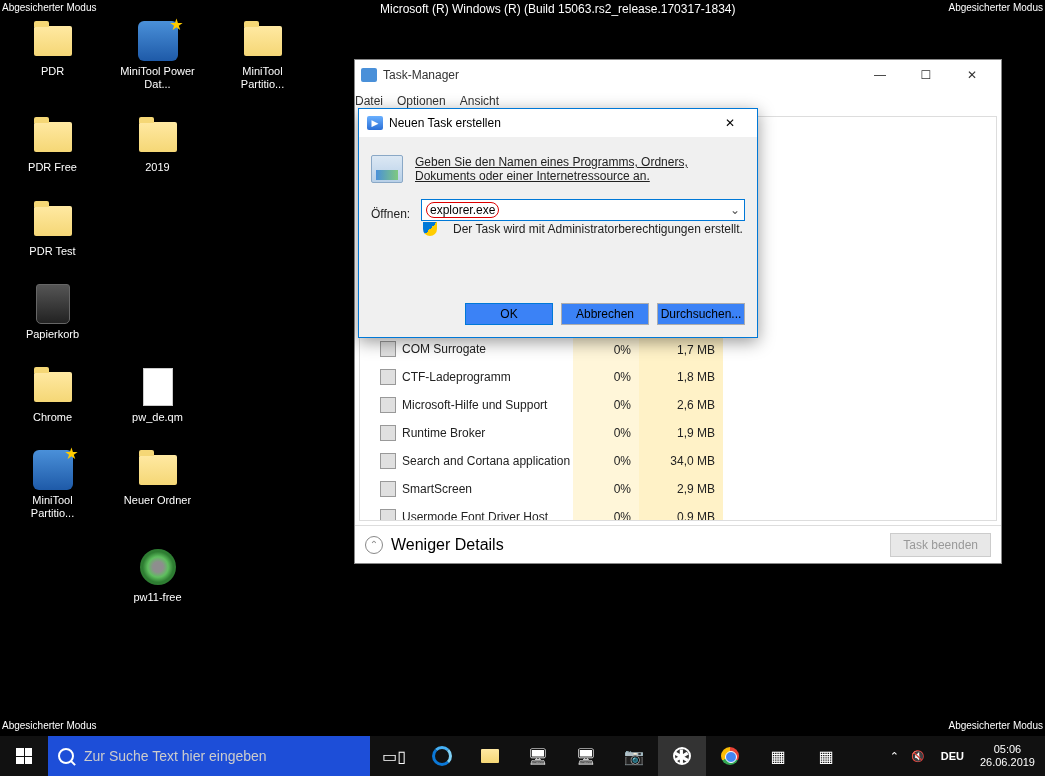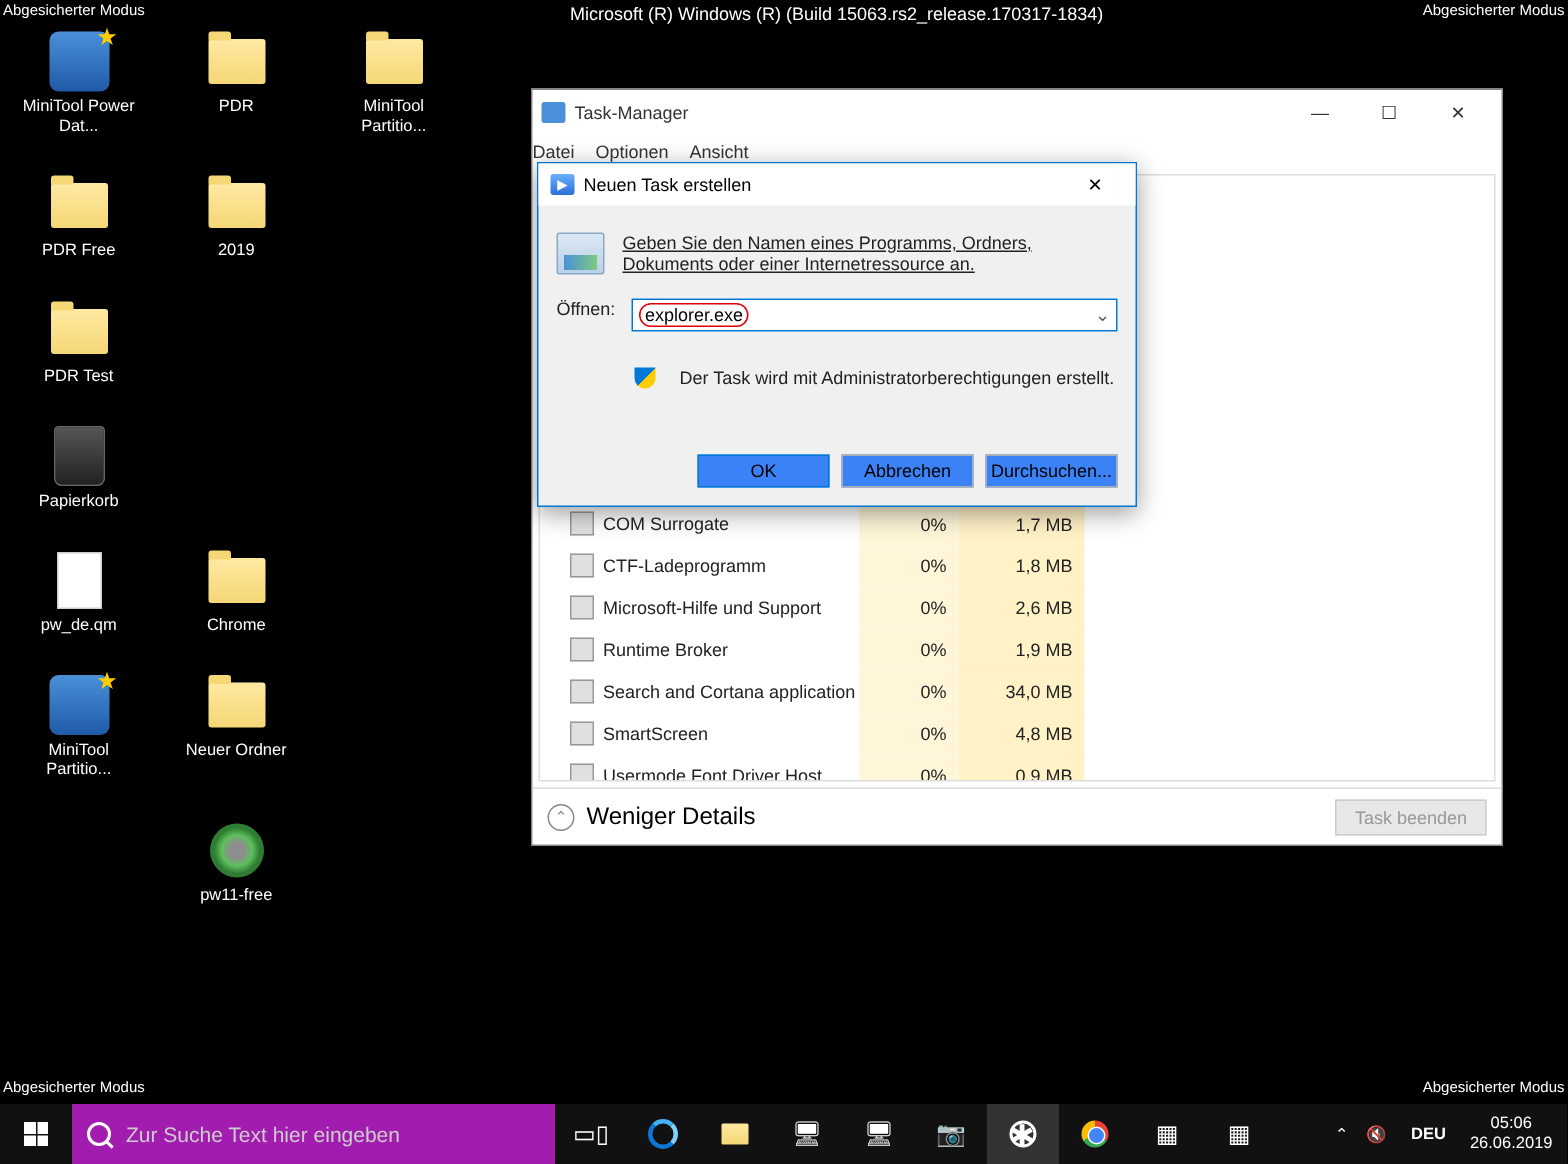--- a/index.html
+++ b/index.html
@@ -51,35 +51,35 @@
 
 .run-dlg { position:absolute; top:108px; left:358px; width:400px; height:230px; background:#f0f0f0; border:1px solid #0078d7; box-shadow:0 4px 16px rgba(0,0,0,.4); }
 .run-title { height:28px; background:white; display:flex; align-items:center; padding:0 8px; font-size:12px; }
 .run-title .ri { width:16px;height:14px;background:linear-gradient(#6ab0ff,#2a6fd6);margin-right:6px;border-radius:2px; display:inline-flex;align-items:center;justify-content:center;color:white;font-size:9px;}
 .run-title .sp { flex:1; }
 .run-title .x { width:38px;height:26px;display:flex;align-items:center;justify-content:center;cursor:pointer; }
 .run-body { padding:18px 12px 10px 12px; font-size:12px; color:#222; }
 .run-body .hdr { display:flex; gap:12px; margin-bottom:16px;text-decoration:underline; }
 .run-body .hdr .bigico { width:32px;height:28px;flex-shrink:0; background:linear-gradient(#dce8f4,#b8d0e8); border:1px solid #8aa8c6; border-radius:2px; position:relative;}
 .run-body .hdr .bigico::after{content:"";position:absolute;bottom:2px;left:4px;right:4px;height:10px;background:linear-gradient(90deg,#4a90d9,#7fc97f);}
-.run-body .open-row { display:flex; align-items:flex-start; gap:8px; margin-bottom:24px; }
+.run-body .open-row { display:flex; align-items:flex-end; gap:8px; margin-bottom:1px; }
 .run-body .open-row label { width:42px; }
 .run-body .combo { flex:1; height:22px; border:1px solid #0078d7; background:white; display:flex; align-items:center; padding:0 4px; font-size:12px; position:relative; }
 .run-body .combo .txt { border:1.5px solid #d00; border-radius:8px; padding:0 3px; color:#000;}
 .run-body .combo .ar { margin-left:auto; color:#555; }
 .run-body .admin-row { display:flex; align-items:center; gap:16px; padding-left:52px; }
 .run-body .admin-row .shield { width:14px;height:14px; background:linear-gradient(135deg,#0078d7 50%,#ffcc00 50%); border-radius:0 0 50% 50%;}
 .run-btns { position:absolute; bottom:12px; right:12px; display:flex; gap:8px; }
 .run-btns .b { width:88px; height:22px; font-size:12px; background:#3b82f6; border:1px solid #adadad; cursor:pointer; }
 .run-btns .b.ok { border:1.5px solid #0078d7; }
 
 
 .taskbar { position:absolute; bottom:0; left:0; right:0; height:40px; background:#111; display:flex; align-items:center; }
 .taskbar .start { width:48px; height:40px; display:flex;align-items:center;justify-content:center;color:white; cursor:pointer; }
-.taskbar .search { width:322px; height:40px; background:#a21caf; display:flex; align-items:center; padding:0 10px; gap:10px; }
+.taskbar .search { width:322px; height:40px; background:#1d4ed8; display:flex; align-items:center; padding:0 10px; gap:10px; }
 .taskbar .search .circ { width:16px;height:16px;border:2px solid #fff;border-radius:50%; position:relative;}
 .taskbar .search .circ::after{content:"";position:absolute;width:6px;height:2px;background:#fff;transform:rotate(45deg);bottom:-2px;right:-4px;}
 .taskbar .search .ph { color:#ccc; font-size:14px; }
 .taskbar .tray-icons { display:flex; height:40px; }
 .taskbar .tray-icons .ti { width:48px;height:40px;display:flex;align-items:center;justify-content:center;color:white;cursor:pointer;font-size:16px; }
 .taskbar .tray-icons .ti.active { background:#333; }
 .taskbar .sp { flex:1; }
 .taskbar .systray { display:flex; align-items:center; gap:12px; color:white; font-size:11px; padding:0 10px; }
 .taskbar .systray .kbd { font-weight:bold; padding:2px 4px; }
 .taskbar .clock { text-align:center; line-height:1.2; }
@@ -98,34 +98,34 @@
 <div class="corner-label corner-tl">Abgesicherter Modus</div>
 <div class="corner-label corner-tr">Abgesicherter Modus</div>
 <div class="corner-label corner-bl">Abgesicherter Modus</div>
 <div class="corner-label corner-br">Abgesicherter Modus</div>
 <div class="build-label">Microsoft (R) Windows (R) (Build 15063.rs2_release.170317-1834)</div>
 
 <div class="desktop-icons" id="desk">
     <div class="icon-row">
       <div class="desktop-icon">
         <div class="ico">
+          <div class="folder-ico"></div>
+        </div>
+        <div class="lbl">PDR</div>
+      </div>
+      <div class="desktop-icon">
+        <div class="ico">
           <div class="app-ico star"></div>
         </div>
         <div class="lbl">MiniTool Power Dat...</div>
       </div>
       <div class="desktop-icon">
         <div class="ico">
           <div class="folder-ico"></div>
         </div>
-        <div class="lbl">PDR</div>
-      </div>
-      <div class="desktop-icon">
-        <div class="ico">
-          <div class="folder-ico"></div>
-        </div>
         <div class="lbl">MiniTool Partitio...</div>
       </div>
     </div>
     <div class="icon-row">
       <div class="desktop-icon">
         <div class="ico">
           <div class="folder-ico"></div>
         </div>
         <div class="lbl">PDR Free</div>
       </div>
@@ -148,29 +148,29 @@
       <div class="desktop-icon">
         <div class="ico">
           <div class="recycle-ico"></div>
         </div>
         <div class="lbl">Papierkorb</div>
       </div>
     </div>
     <div class="icon-row">
       <div class="desktop-icon">
         <div class="ico">
+          <div class="folder-ico"></div>
+        </div>
+        <div class="lbl">Chrome</div>
+      </div>
+      <div class="desktop-icon">
+        <div class="ico">
           <div class="file-ico"></div>
         </div>
         <div class="lbl">pw_de.qm</div>
-      </div>
-      <div class="desktop-icon">
-        <div class="ico">
-          <div class="folder-ico"></div>
-        </div>
-        <div class="lbl">Chrome</div>
       </div>
     </div>
     <div class="icon-row">
       <div class="desktop-icon">
         <div class="ico">
           <div class="app-ico star"></div>
         </div>
         <div class="lbl">MiniTool Partitio...</div>
       </div>
       <div class="desktop-icon">
@@ -246,21 +246,21 @@
           </div>
           <div class="c2">0%</div>
           <div class="c3">34,0 MB</div>
         </div>
         <div class="tm-row r5">
           <div class="c1">
             <div class="rico"></div>
             <span>SmartScreen</span>
           </div>
           <div class="c2">0%</div>
-          <div class="c3">4,8 MB</div>
+          <div class="c3">2,9 MB</div>
         </div>
         <div class="tm-row r6">
           <div class="c1">
             <div class="rico"></div>
             <span>Usermode Font Driver Host</span>
           </div>
           <div class="c2">0%</div>
           <div class="c3">0,9 MB</div>
         </div>
       </div>

